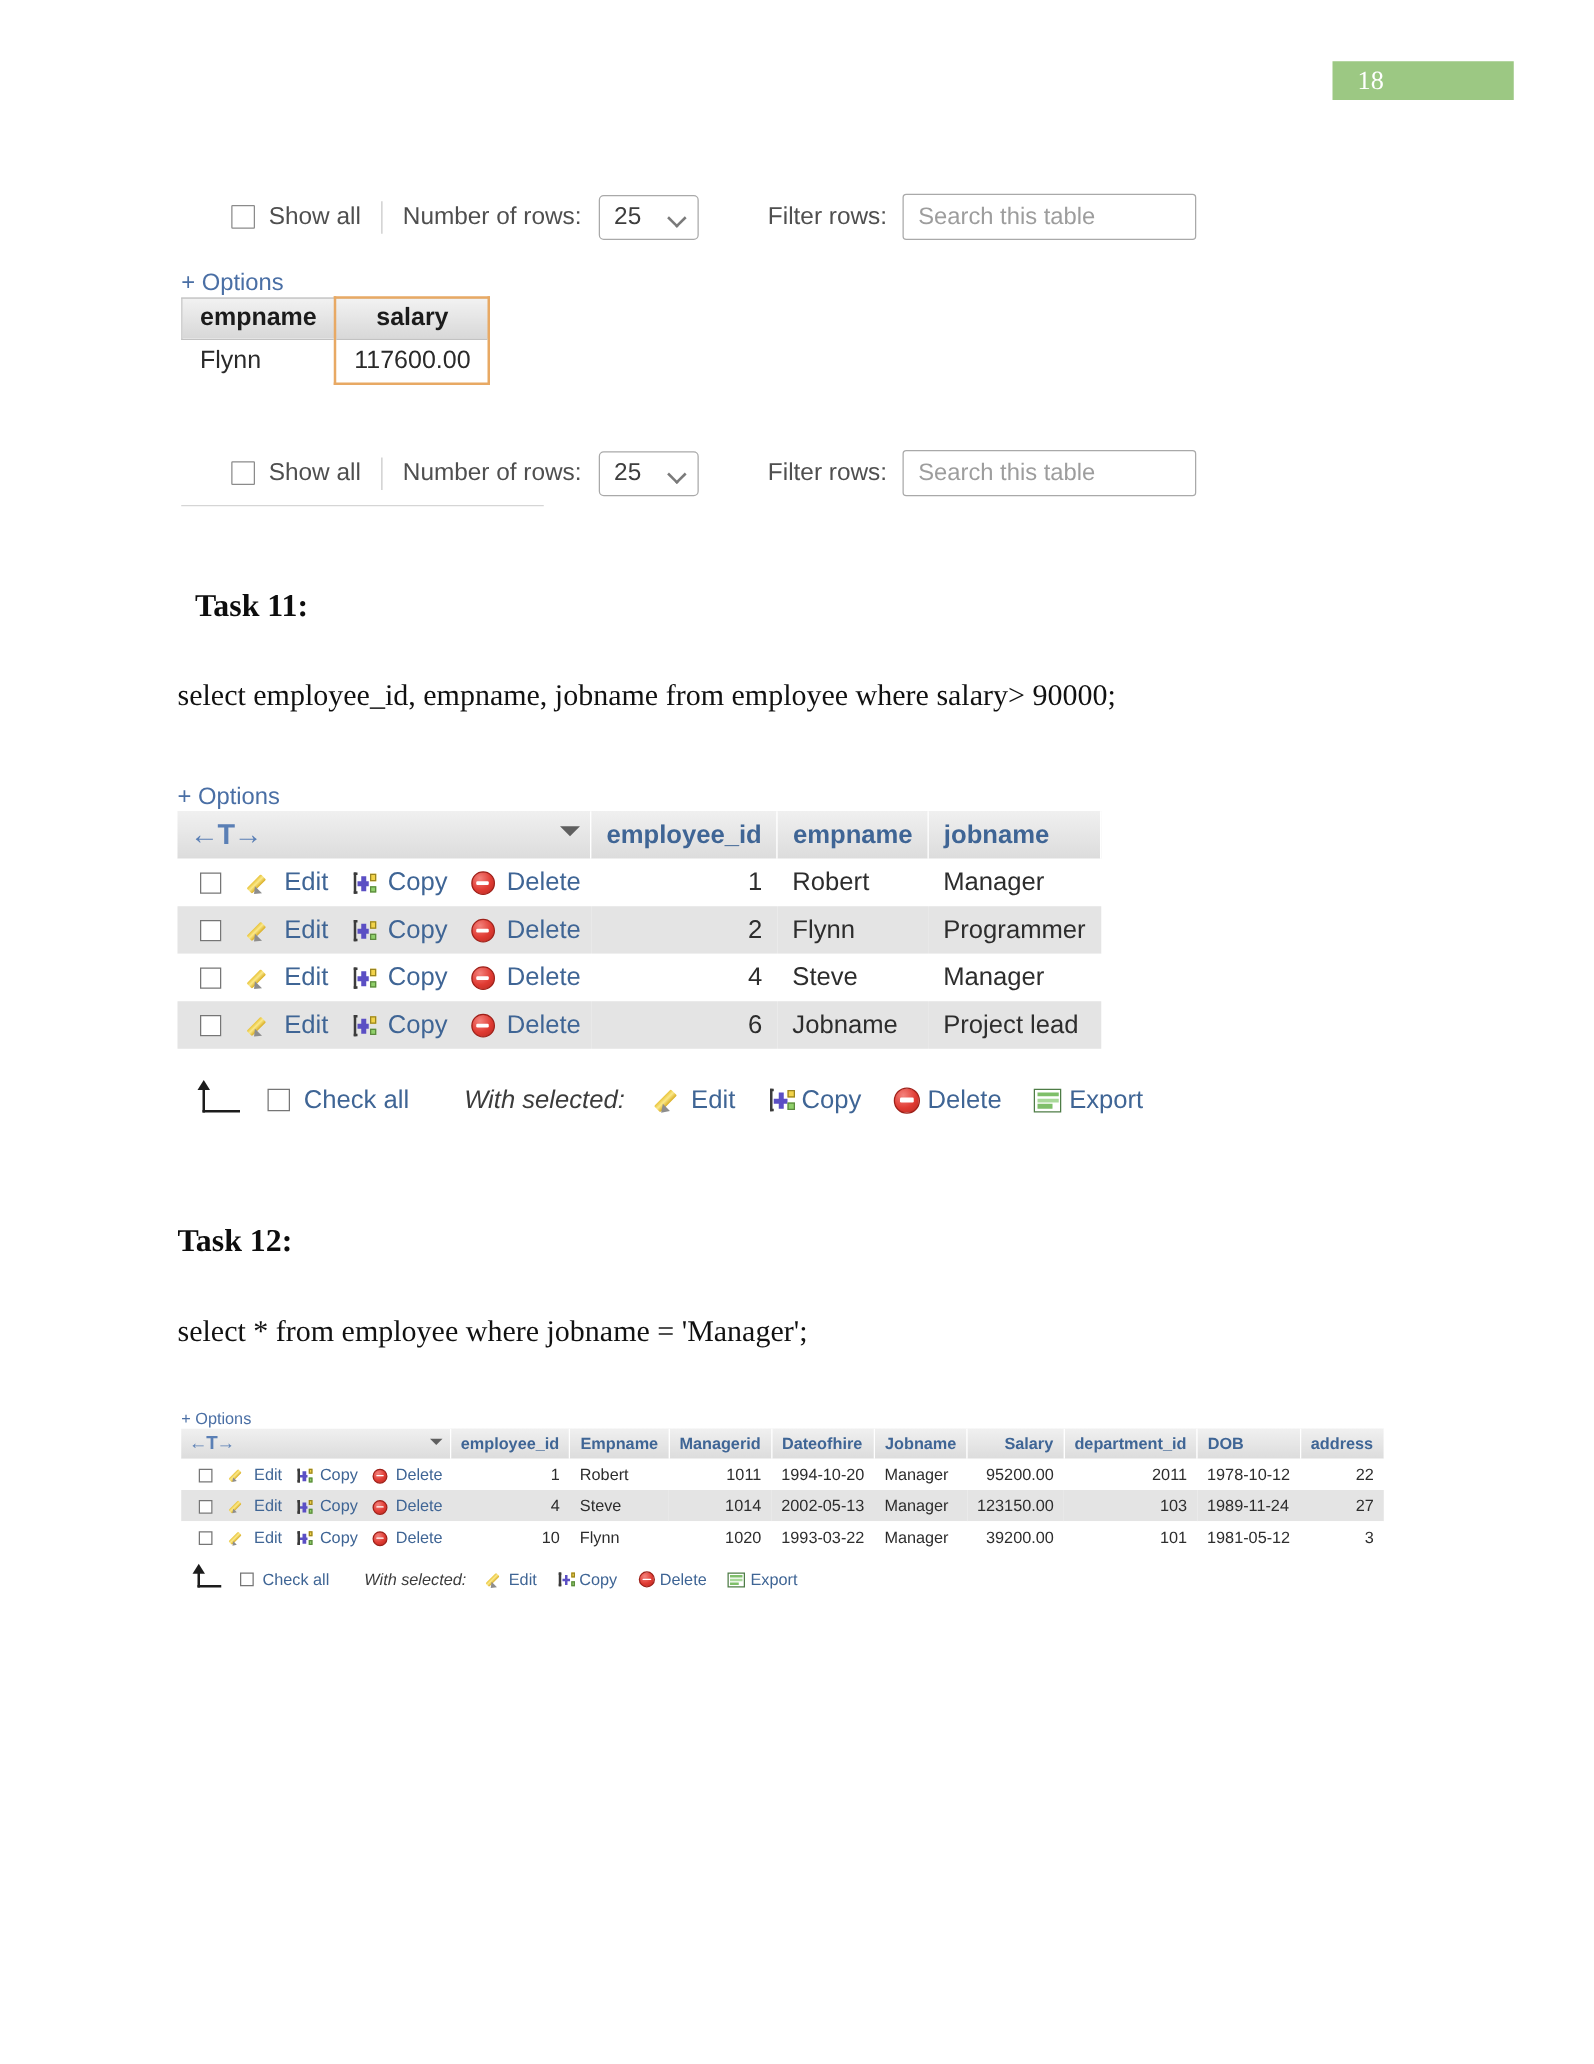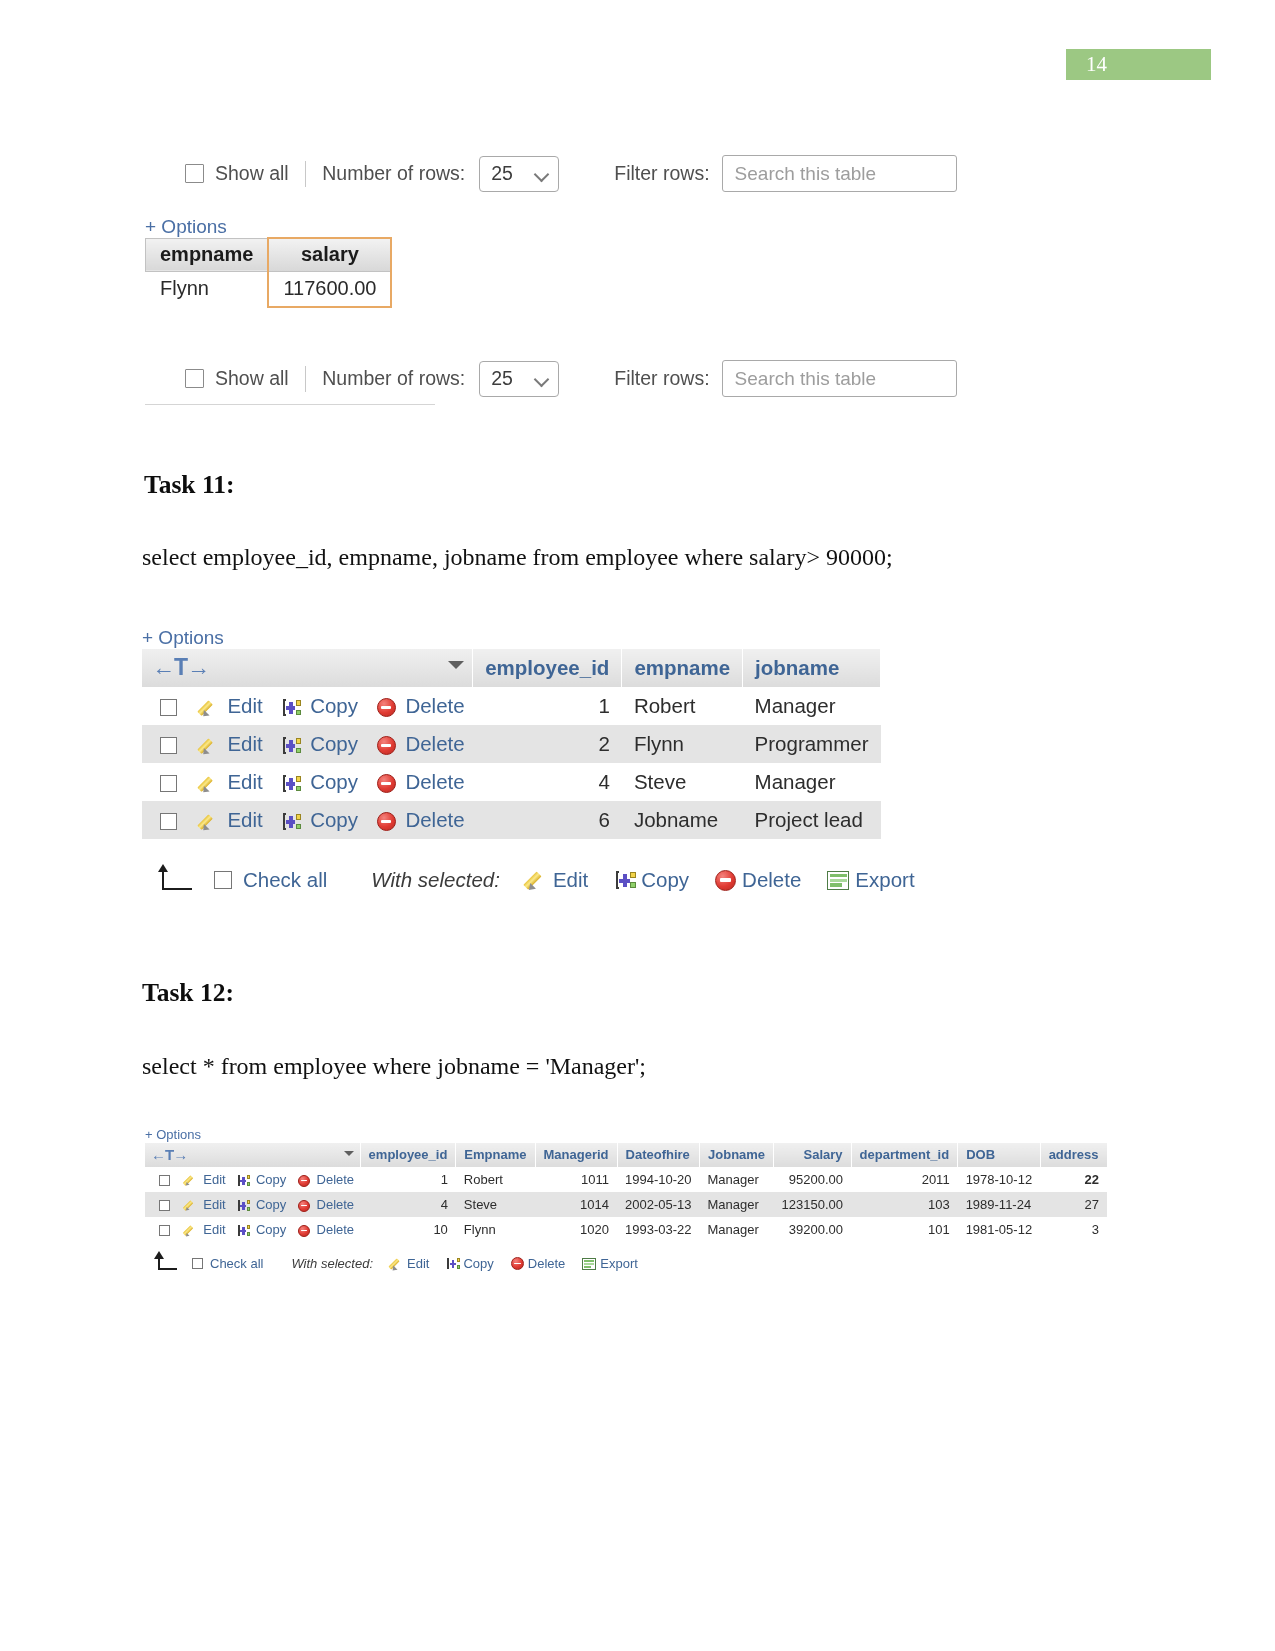--- a/index.html
+++ b/index.html
@@ -372,21 +372,21 @@
     color: #3c3c3c;
     white-space: nowrap;
   }
   .fitem { display: flex; align-items: center; white-space: nowrap; }
 </style>
 </head>
 <body>
 
 <div class="page-header">
   <div class="page-number-box">
-    <span class="page-number">14</span>
+    <span class="page-number">18</span>
   </div>
 </div>
 
 <div class="shot ctrl-bar" style="left:185px; top:155px;">
   <span class="ctrl-check"></span>
   <span class="ctrl-label">Show all</span>
   <span class="ctrl-sep"></span>
   <span class="ctrl-label" style="margin-left:0;">Number of rows:</span>
   <span class="ctrl-select">
     <span class="sel-val">25</span>
@@ -424,21 +424,21 @@
     <span class="sel-val">25</span>
     <span class="chev"></span>
   </span>
   <span class="ctrl-filter-label">Filter rows:</span>
   <span class="ctrl-search">
     <span class="ph">Search this table</span>
   </span>
 </div>
 <div class="shot" style="left:145px; top:404px; width:290px; height:1px; background:#d5d5d5;"></div>
 
-<div class="task-heading" style="left:144px; top:470px;">Task 11:</div>
+<div class="task-heading" style="left:156px; top:470px;">Task 11:</div>
 <div class="sql-line" style="left:142px; top:544px;">select employee_id, empname, jobname from employee where salary&gt; 90000;</div>
 
 <div class="shot options-link" style="left:142px; top:627px; font-size:19px;">+ Options</div>
 
 <table class="grid shot" style="left:142px; top:649px; font-size:20.5px;">
   <thead>
     <tr>
       <th style="padding:5px 8px 6px 10px; width:316px;">
         <span class="navT" style="font-size:23px;">←T→</span>
         <span style="float:right; margin-top:7px;" class="sort-caret"></span>
@@ -579,21 +579,21 @@
         <span class="act" style="margin-left:3px;">Delete</span>
       </td>
       <td class="r" style="padding:5px 8px;">1</td>
       <td style="padding:5px 8px;">Robert</td>
       <td class="r" style="padding:5px 8px;">1011</td>
       <td style="padding:5px 8px;">1994-10-20</td>
       <td style="padding:5px 8px;">Manager</td>
       <td class="r" style="padding:5px 8px;">95200.00</td>
       <td class="r" style="padding:5px 8px;">2011</td>
       <td style="padding:5px 8px;">1978-10-12</td>
-      <td class="r" style="padding:5px 8px;font-weight:bold;">22</td>
+      <td class="r" style="padding:5px 8px;">22</td>
     </tr>
     <tr class="even">
       <td style="padding:5px 6px 5px 14px;">
         <span class="chk" style="width:11px;height:11px;"></span>
         <span class="ic-pencil" style="width:13px;height:13px;margin-left:11px;font-size:13px;"></span>
         <span class="act" style="margin-left:2px;">Edit</span>
         <span class="ic-copy" style="width:13px;height:13px;margin-left:8px;"><i class="bar-l"></i><i class="cross-h"></i><i class="cross-v"></i><i class="sq1"></i><i class="sq2"></i></span>
         <span class="act" style="margin-left:2px;">Copy</span>
         <span class="ic-delete" style="width:12px;height:12px;margin-left:8px;"></span>
         <span class="act" style="margin-left:3px;">Delete</span>

